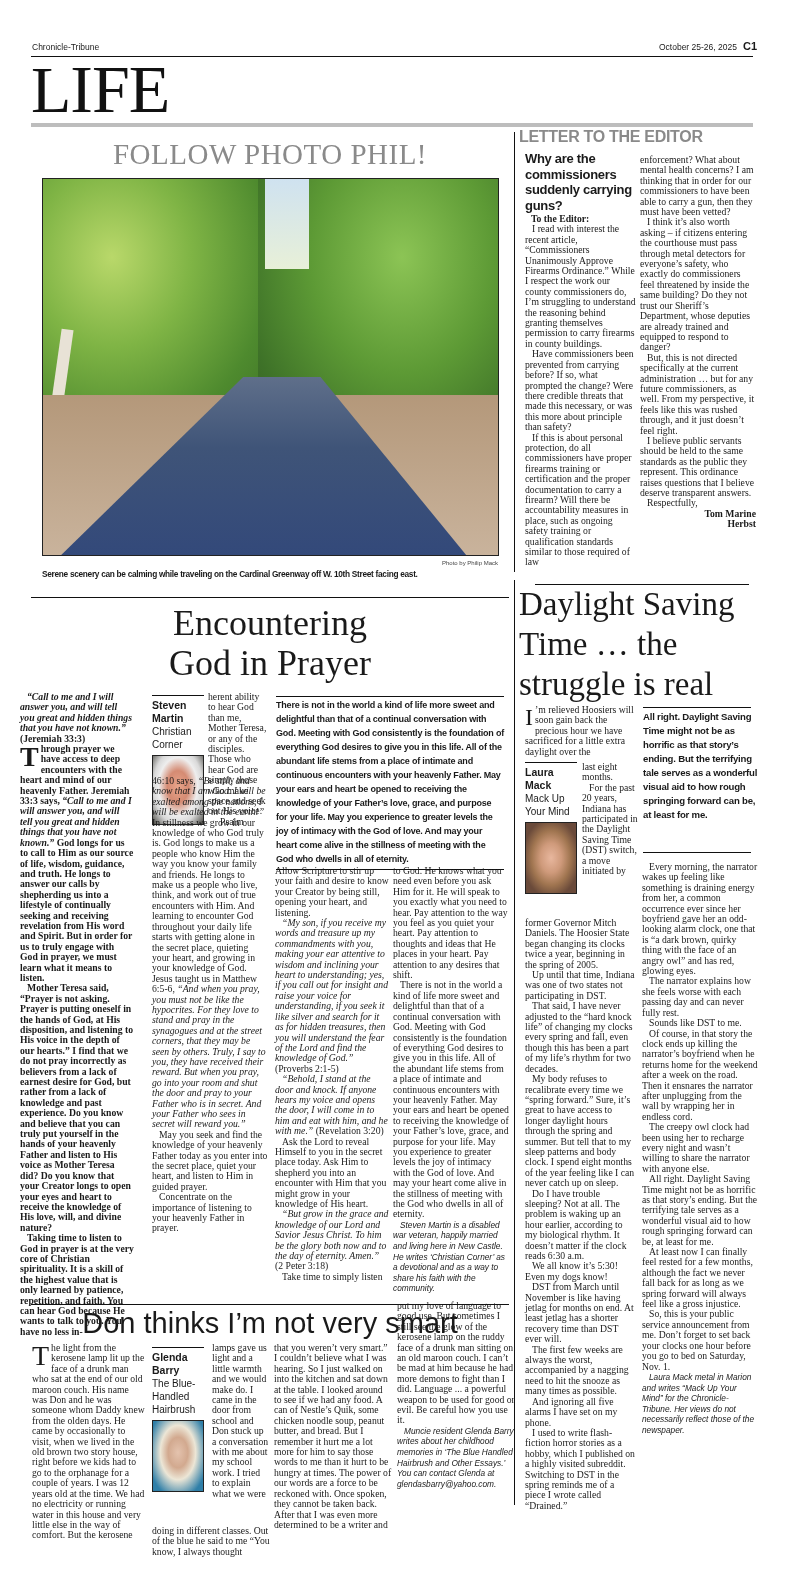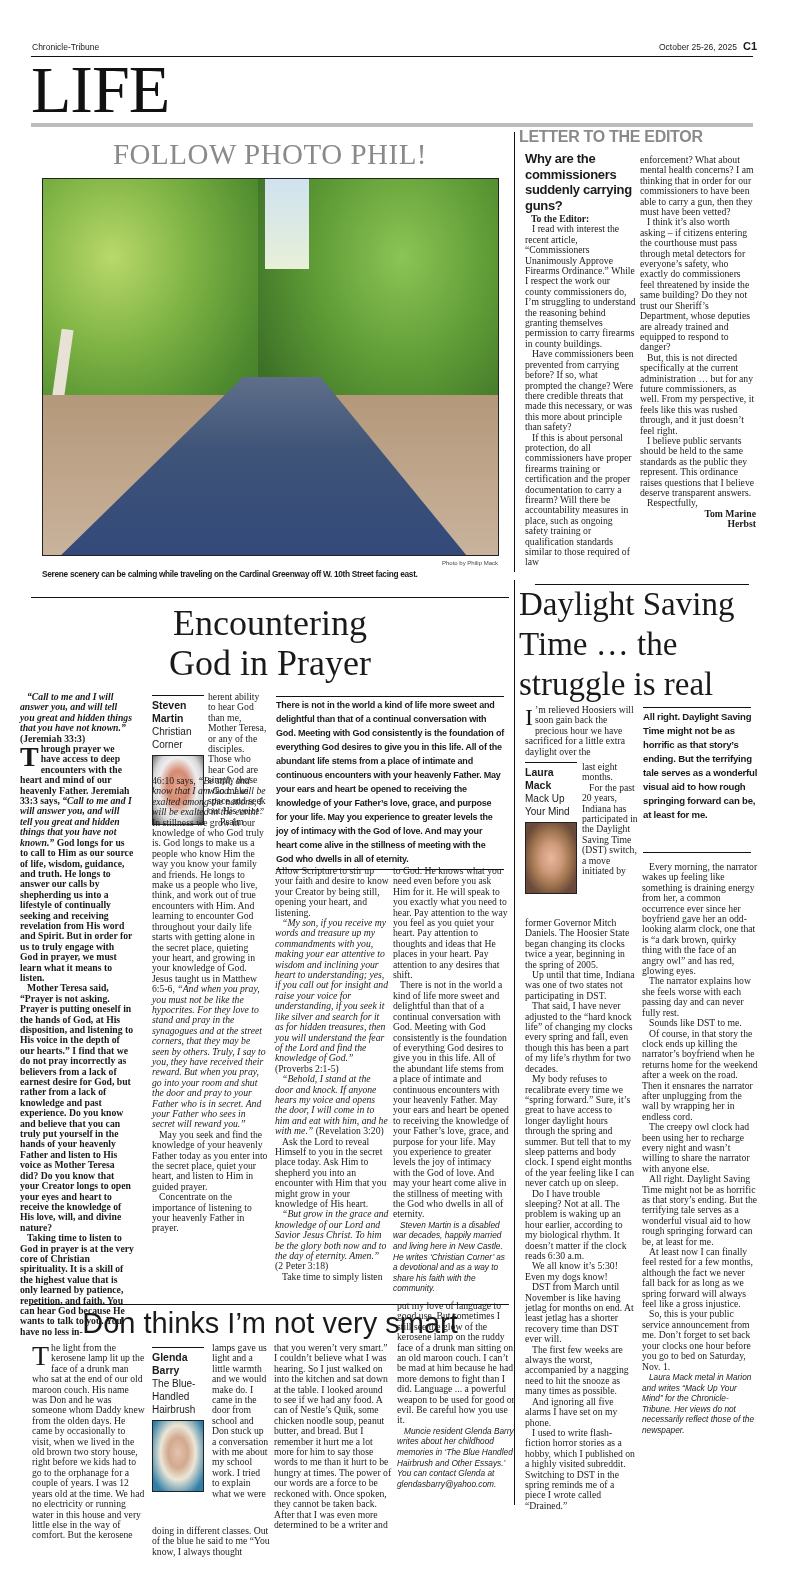--- a/index.html
+++ b/index.html
@@ -170,21 +170,21 @@
   <p style="text-indent:0">Allow Scripture to stir up your faith and desire to know your Creator by being still, opening your heart, and listening.</p>
   <p><span class="italic">“My son, if you receive my words and treasure up my commandments with you, making your ear attentive to wisdom and inclining your heart to understanding; yes, if you call out for insight and raise your voice for understanding, if you seek it like silver and search for it as for hidden treasures, then you will understand the fear of the Lord and find the knowledge of God.”</span><span> (Proverbs 2:1-5)</span></p>
   <p><span class="italic">“Behold, I stand at the door and knock. If anyone hears my voice and opens the door, I will come in to him and eat with him, and he with me.”</span><span> (Revelation 3:20)</span></p>
   <p>Ask the Lord to reveal Himself to you in the secret place today. Ask Him to shepherd you into an encounter with Him that you might grow in your knowledge of His heart.</p>
   <p><span class="italic">“But grow in the grace and knowledge of our Lord and Savior Jesus Christ. To him be the glory both now and to the day of eternity. Amen.”</span><span> (2 Peter 3:18)</span></p>
   <p>Take time to simply listen</p>
 </div>
 <div class="abs eg-col4 col-text">
   <p style="text-indent:0">to God. He knows what you need even before you ask Him for it. He will speak to you exactly what you need to hear. Pay attention to the way you feel as you quiet your heart. Pay attention to thoughts and ideas that He places in your heart. Pay attention to any desires that shift.</p>
   <p>There is not in the world a kind of life more sweet and delightful than that of a continual conversation with God. Meeting with God consistently is the foundation of everything God desires to give you in this life. All of the abundant life stems from a place of intimate and continuous encounters with your heavenly Father. May your ears and heart be opened to receiving the knowledge of your Father’s love, grace, and purpose for your life. May you experience to greater levels the joy of intimacy with the God of love. And may your heart come alive in the stillness of meeting with the God who dwells in all of eternity.</p>
-  <p class="tagline">Steven Martin is a disabled war decades, happily married and living here in New Castle. He writes ‘Christian Corner’ as a devotional and as a way to share his faith with the community.</p>
+  <p class="tagline">Steven Martin is a disabled war veteran, happily married and living here in New Castle. He writes ‘Christian Corner’ as a devotional and as a way to share his faith with the community.</p>
 </div>
 
 <div class="abs vrule-right"></div>
 
 <div class="abs dst-rule"></div>
 <div class="abs dst-title">Daylight Saving Time … the struggle is real</div>
 <div class="abs dst-intro col-text">
   <p style="text-indent:0"><span class="dropcap" style="font-size:24px;line-height:20px">I</span><span>’m relieved Hoosiers will soon gain back the precious hour we have sacrificed for a little extra daylight over the</span></p>
 </div>
 <div class="abs dst-byline">

